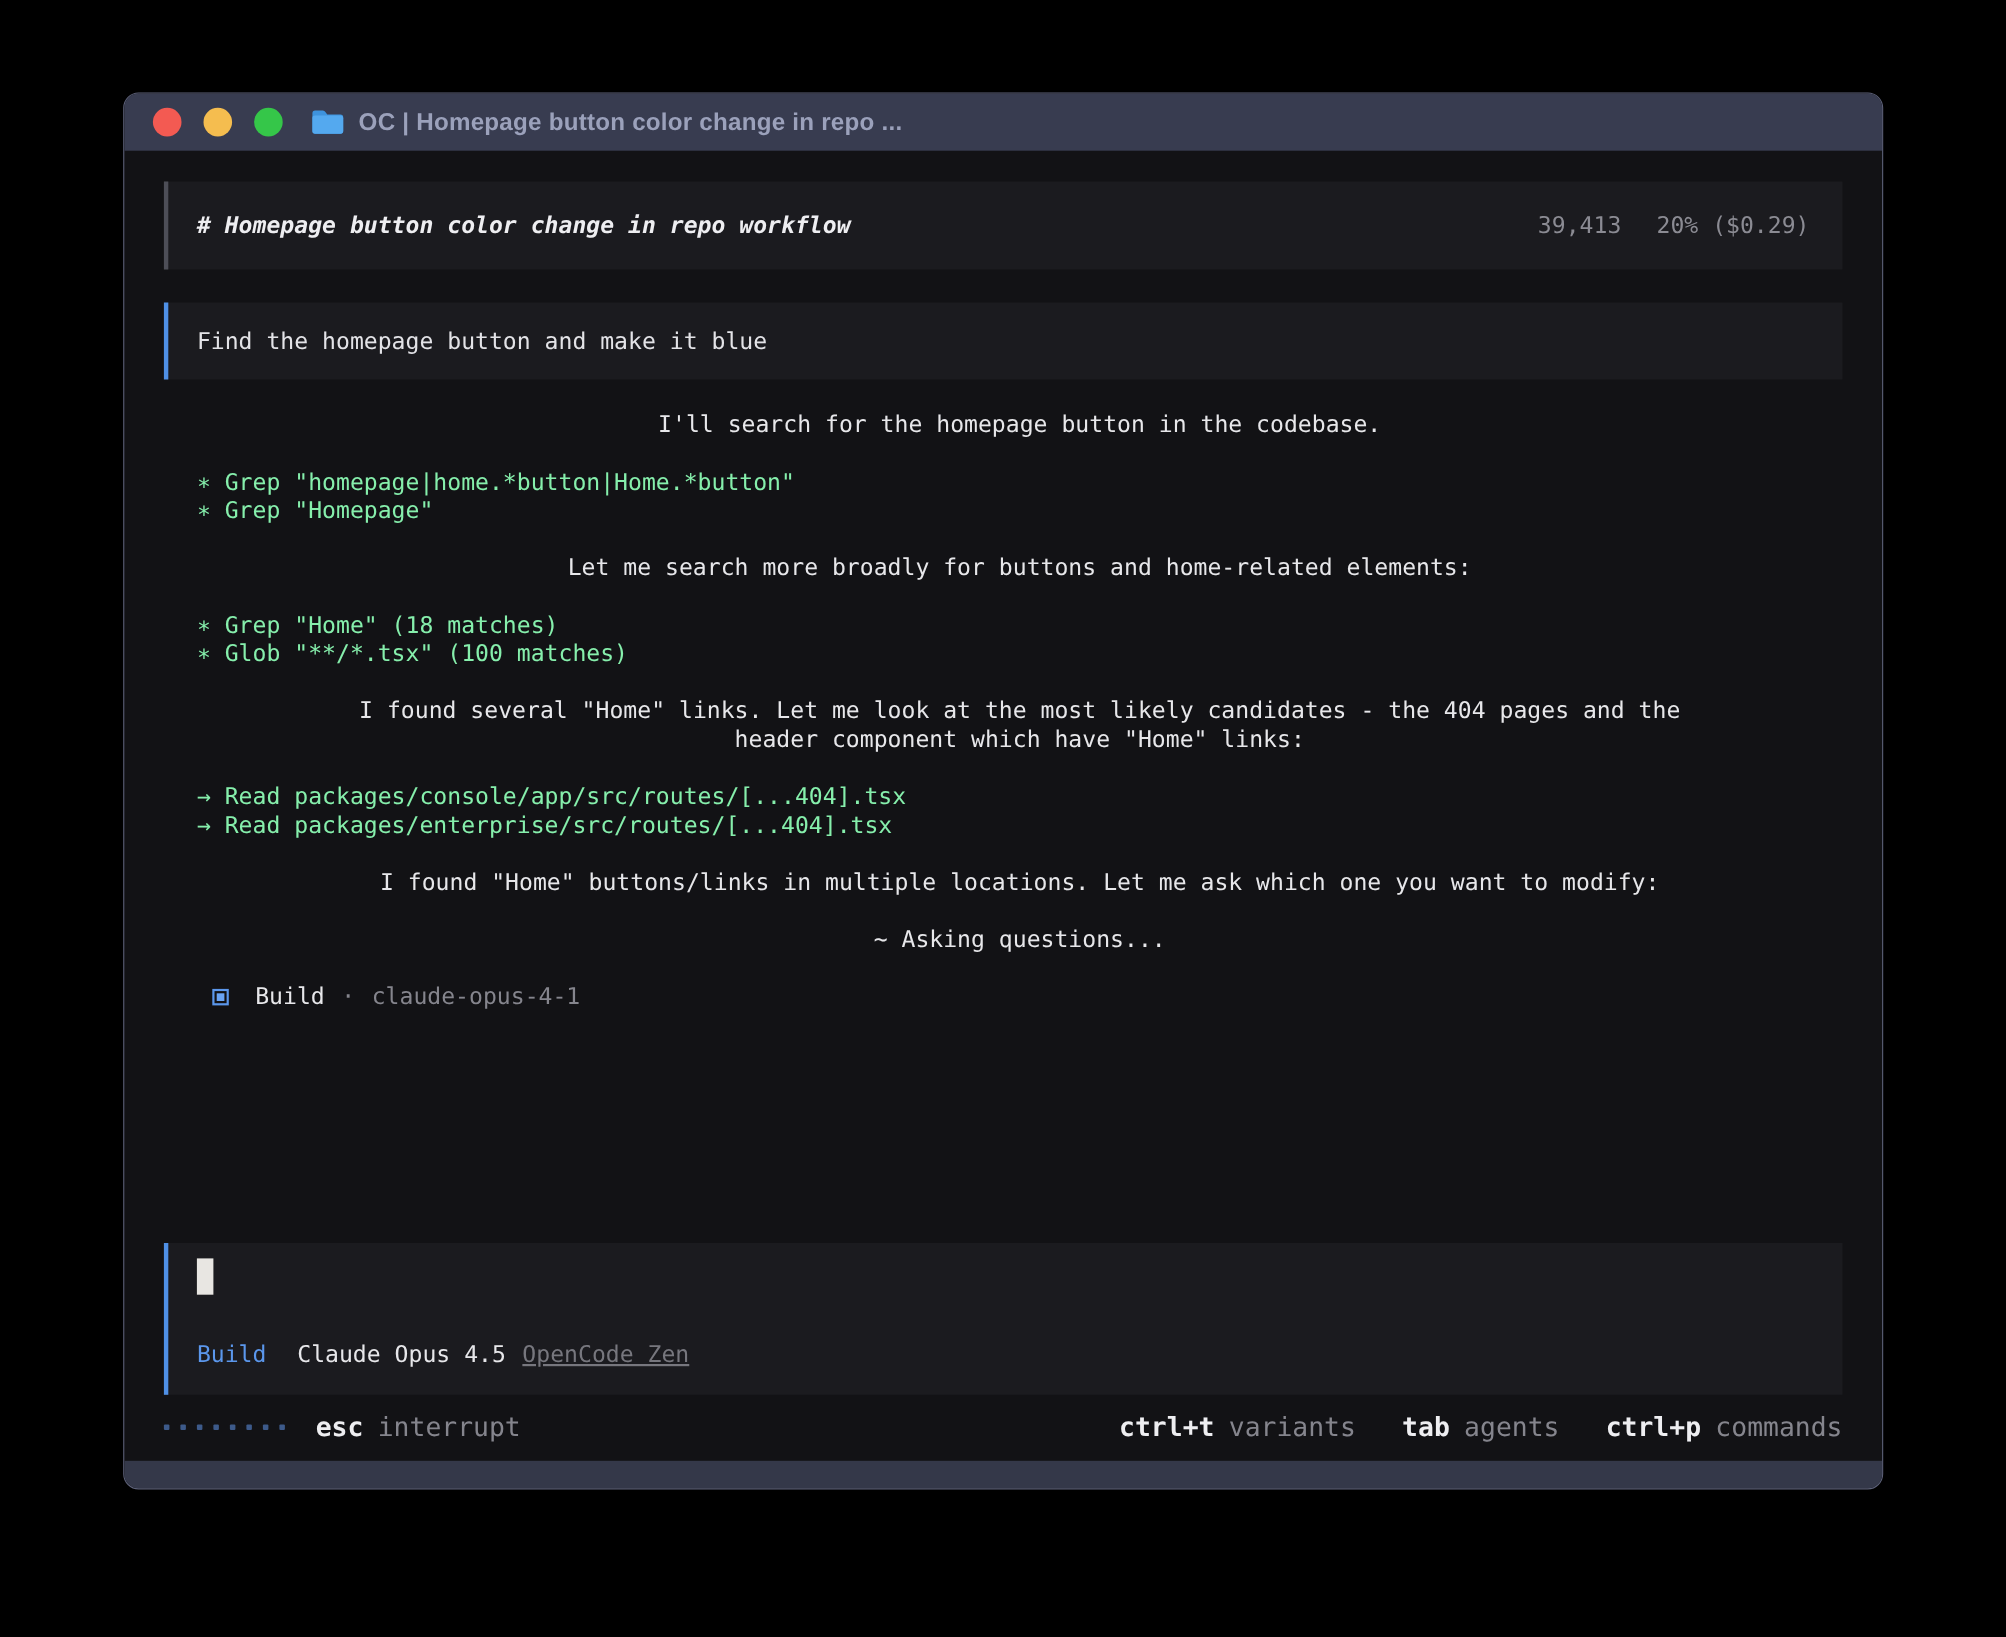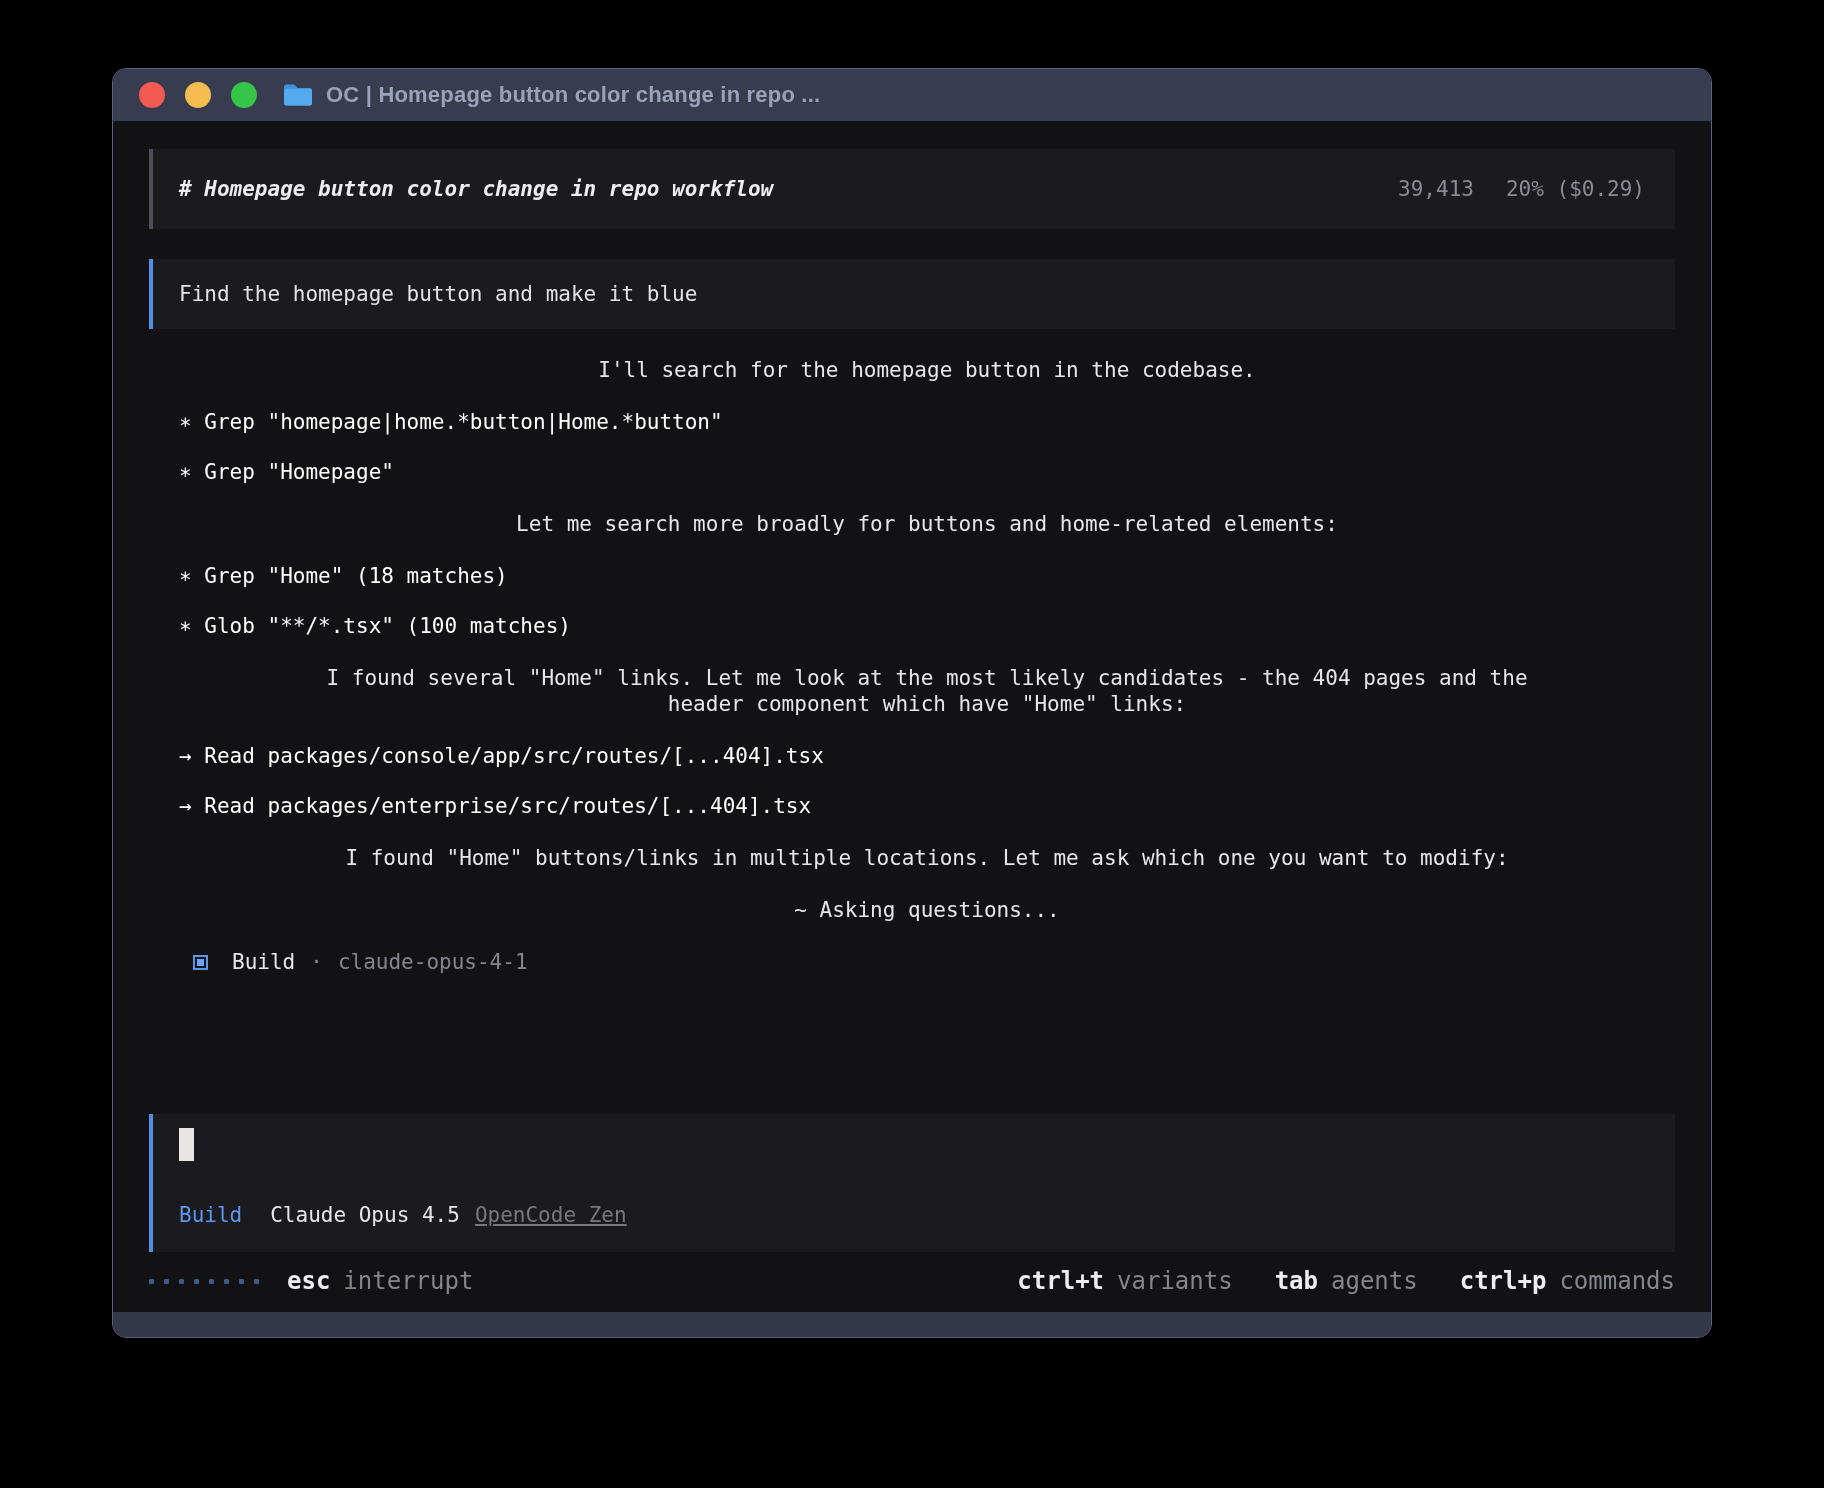--- a/index.html
+++ b/index.html
@@ -1,20 +1,20 @@
 <!DOCTYPE html>
 <html><head>
 <meta charset="utf-8">
 <style>
   * { margin:0; padding:0; box-sizing:border-box; }
   html,body { width:1824px; height:1488px; background:#000; overflow:hidden; }
   body { font-family:"DejaVu Sans Mono", monospace; }
 
   .window {
-    position:absolute; left:112px; top:68px; width:1600px; height:1270px;
+    position:absolute; left:112px; top:84px; width:1600px; height:1270px;
     background:#121215; border:1.5px solid #5c6078; border-radius:14px;
     display:flex; flex-direction:column; overflow:hidden;
   }
 
   
   .titlebar {
     height:52px; flex:0 0 52px; background:#383c50;
     display:flex; align-items:center; padding-left:26px;
   }
   .traffic { display:flex; gap:20px; align-items:center; }
@@ -47,21 +47,21 @@
 
   .user-panel {
     flex:0 0 70px; margin-top:30px; display:flex; align-items:center;
     padding:0 26px; color:#e3e3e7;
   }
 
   .transcript { margin-top:28px; padding-left:30px; }
   .para { margin-bottom:26px; }
   .line { height:26px; white-space:pre; }
   .wrap2 { white-space:pre-wrap; }
-  .dim  { color:#ffffff;margin-top:24px; }
+  .dim  { color:#86efac; }
   .white{ color:#e7e7ea;text-align:center; }
 
   .agent-row { display:flex; align-items:center; padding-left:14px; height:26px; }
   .agent-icon {
     width:15px; height:15px; border:2px solid #5b97ec; display:inline-flex;
     align-items:center; justify-content:center; margin-right:24px; flex:0 0 auto;
   }
   .agent-icon .inner { width:7px; height:7px; background:#6aa4f4; }
   .agent-name { color:#e7e7ea; }
   .agent-sep  { color:#85858d; margin:0 15px; }

